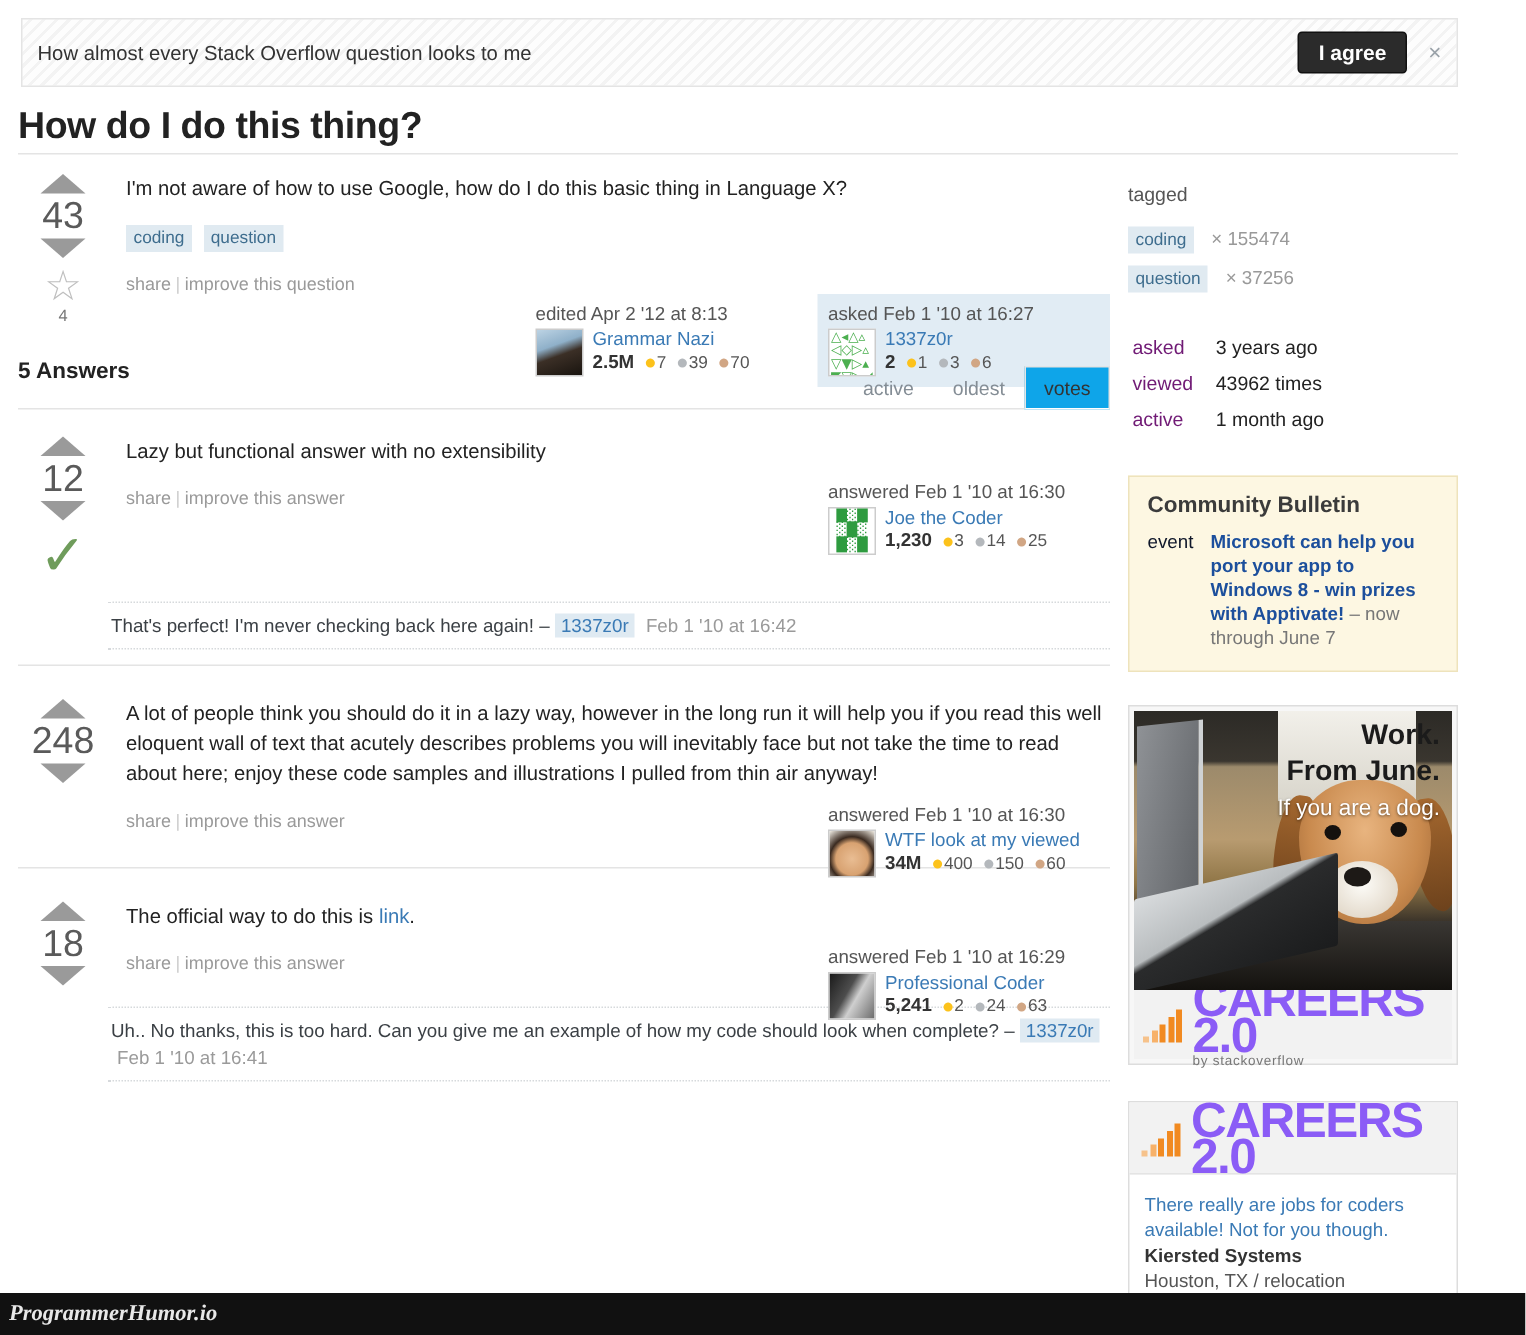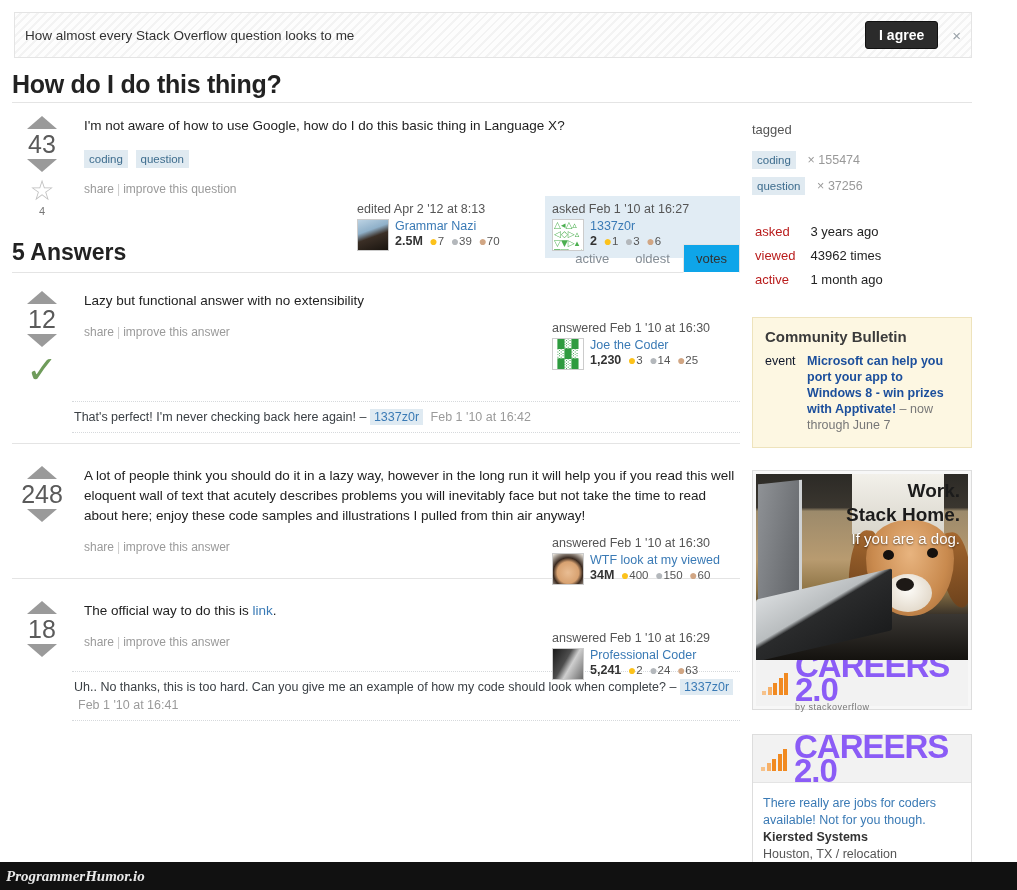--- a/index.html
+++ b/index.html
@@ -87,21 +87,21 @@
   .uname{ color:#3a7ab5; }
   .rep{ font-weight:bold; color:#333; font-size:12.5px; }
   .badge{ font-size:11.5px; color:#555; margin-left:3px; }
   .dot{ font-size:14px; line-height:10px; position:relative; top:1px;}
   .gold{ color:#fcc21b; }
   .silver{ color:#b4b8bc; }
   .bronze{ color:#d1a684; }
 
   
   #answers-header{ position:relative; margin-top:22px; height:34px; }
-  #answers-count{ font-size:23px; font-weight:bold; color:#222; }
+  #answers-count{ font-size:15px; font-weight:bold; color:#222; }
   #sort-tabs{ position:absolute; right:0; bottom:0; display:flex; align-items:flex-end; }
   .sort-tab{
     font-size:13px; color:#848d95; padding:6px 12px; cursor:pointer; background:transparent;
     border:1px solid transparent;
   }
   .sort-tab.active{
     color:#333; background:#0ea5e9; border:1px solid #e4e4e4; border-bottom:1px solid #fff;
     position:relative; z-index:2;
   }
   #answers-rule{ height:1px; background:#e4e4e4; margin-top:-1px; }
@@ -123,21 +123,21 @@
   
   .side-label{ font-size:13px; color:#555; margin-bottom:14px; }
   .sidetag-row{ margin-bottom:8px; }
   .sidetag{
     display:inline-block; background:#e0eaf1; color:#3e6d8e;
     font-size:11.5px; padding:3px 5px; line-height:12px;
   }
   .tagcount{ font-size:12.5px; color:#999; margin-left:8px; }
 
   #stats{ margin-top:24px; font-size:13px; line-height:20px; }
-  #stats tr td:first-child{ color:#b91c1c; padding-right:12px; }
+  #stats tr td:first-child{ color:#701a75; padding-right:12px; }
   #stats tr td:last-child{ font-weight:normal; color:#222; }
 
   #bulletin{
     margin-top:24px; background:#fdf7e2; border:1px solid #eee3bc;
     padding:10px 12px 14px 12px;
   }
   #bulletin-title{ font-size:15px; font-weight:bold; color:#3b3b3b; margin-bottom:8px; }
   .bulletin-item{ display:flex; font-size:12.5px; line-height:16px; }
   .bulletin-kind{ color:#0f172a; width:42px; flex:0 0 42px; }
   .bulletin-link{ color:#1c4f9c; font-weight:bold; }
@@ -457,21 +457,21 @@
       <div class="dog-ear-l"></div>
       <div class="dog-ear-r"></div>
       <div class="dog-head"></div>
       <div class="dog-eye-l"></div>
       <div class="dog-eye-r"></div>
       <div class="dog-muzzle"></div>
       <div class="dog-nose"></div>
       <div class="laptop-screen"></div>
       <div class="laptop-base"></div>
       <div class="ad-l1">Work.</div>
-      <div class="ad-l2">Stack Home.</div>
+      <div class="ad-l2">From June.</div>
       <div class="ad-l3">If you are a dog.</div>
     </div>
     <div id="ad-footer">
       <div class="bars">
         <i style="height:4px;background:#f6c28b;"></i>
           <i style="height:8px;background:#f7b169;"></i>
           <i style="height:12px;"></i>
           <i style="height:17px;"></i>
           <i style="height:22px;"></i>
       </div>

